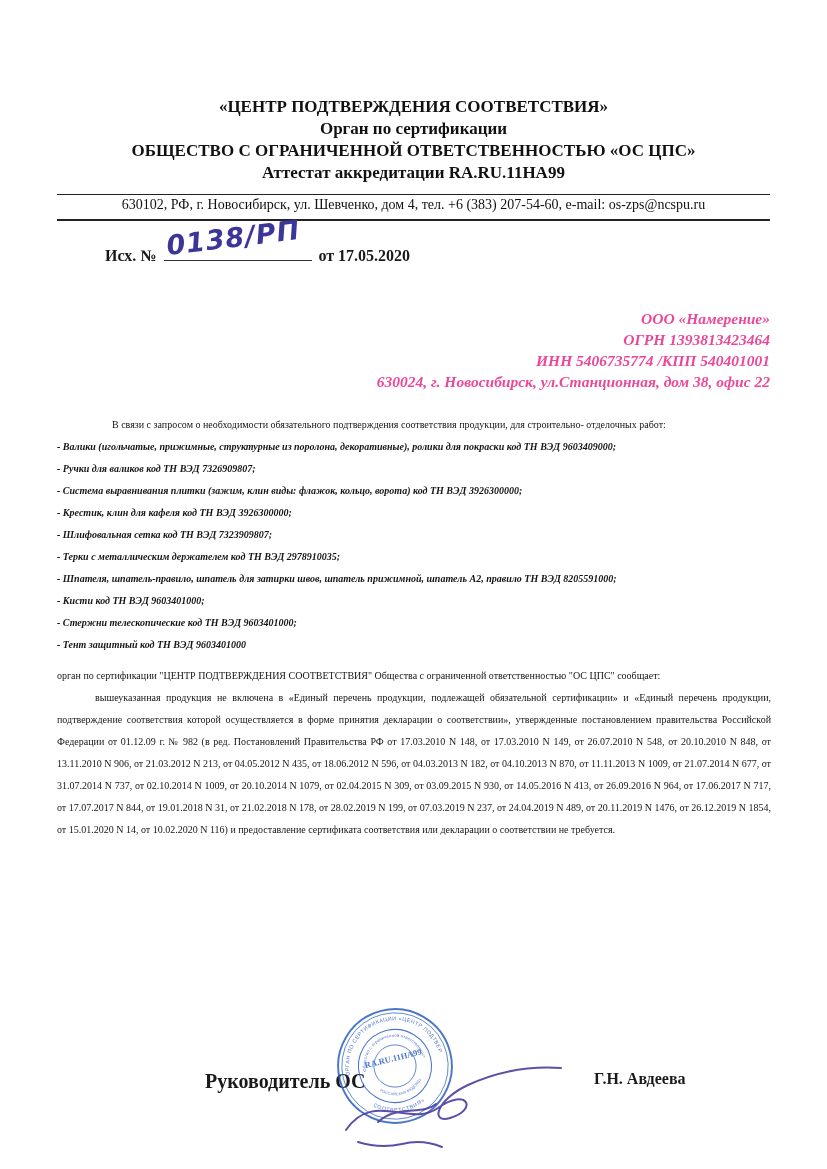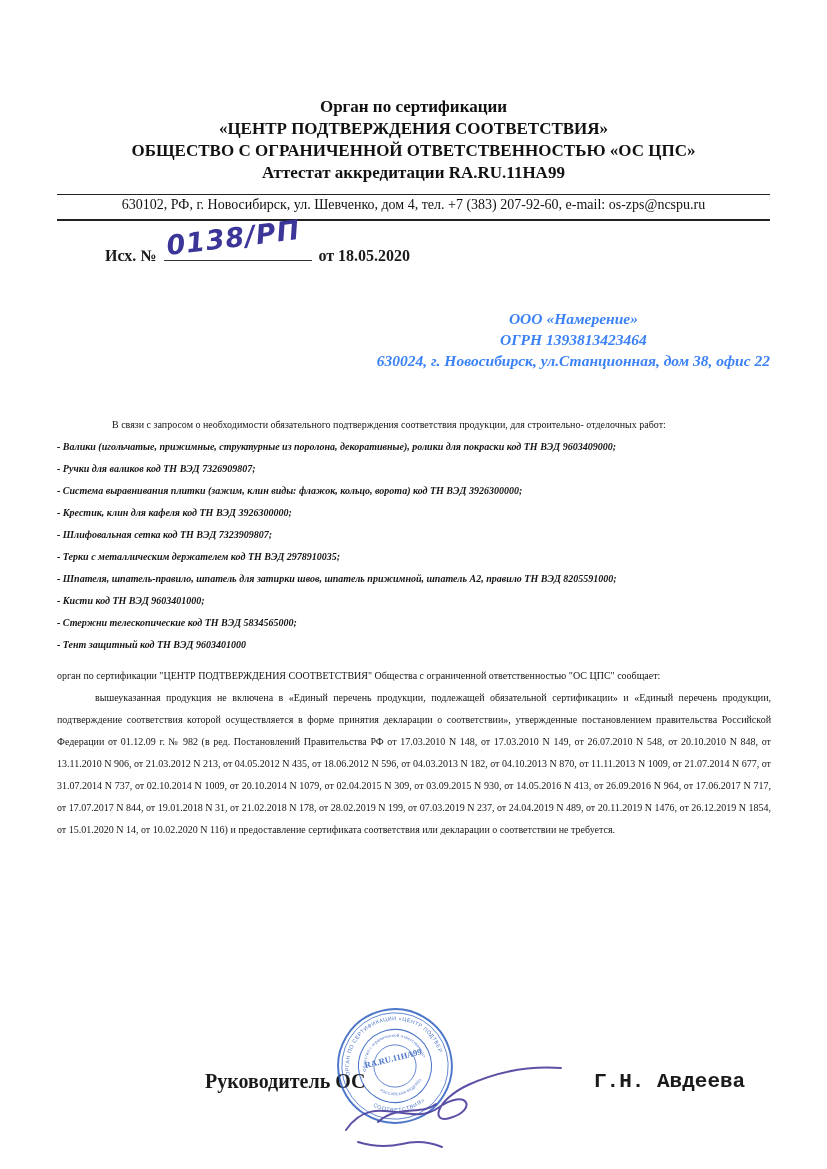--- a/index.html
+++ b/index.html
@@ -19,72 +19,73 @@
   .outgoing{top:246px;left:105px;font-size:16px;font-weight:bold;white-space:nowrap;}
   .blank-line{display:inline-block;width:148px;border-bottom:1.6px solid #333;
               position:relative;vertical-align:baseline;height:14px;margin:0 6px 0 8px;}
   .handwriting{
     position:absolute;left:2px;top:-24px;
     font-family:"DejaVu Sans",sans-serif;font-style:italic;font-weight:bold;
     font-size:27px;color:#3c3699;transform:rotate(-7deg);letter-spacing:1px;
     white-space:nowrap;
   }
   
-  .addressee{top:308px;right:57px;text-align:center;font-weight:bold;font-style:italic;
-             font-size:15.5px;line-height:21px;color:#3b82f6;}
+  .addressee{top:308px;right:57px;text-align:right;font-weight:bold;font-style:italic;
+             font-size:15.5px;line-height:21px;color:#ec4899;}
   
   .body-block{top:414px;left:57px;width:714px;font-size:10px;line-height:22px;color:#151515;}
   .body-block p{margin:0;text-align:justify;}
   .p-indent{text-indent:55px;}
   .product{font-weight:bold;font-style:italic;text-align:justify;}
   .statement-intro{margin-top:9px !important;}
   .statement{text-indent:38px;}
   
   .sig-title{top:1070px;left:205px;font-size:20px;font-weight:bold;}
-  .sig-name{top:1070px;left:594px;font-size:21px;font-weight:bold;font-family:Liberation Mono, monospace;}
+  .sig-name{top:1070px;left:594px;font-size:16px;font-weight:bold;}
   
   .stamp-svg{top:997px;left:316px;width:158px;height:138px;opacity:.85;pointer-events:none;}
   .autograph-svg{top:1030px;left:318px;width:255px;height:120px;pointer-events:none;}
 </style>
 </head>
 <body>
 
 <div class="abs header">
+  <div>«ЦЕНТР ПОДТВЕРЖДЕНИЯ СООТВЕТСТВИЯ»</div>
   <div>Орган по сертификации</div>
-  <div>«ЦЕНТР ПОДТВЕРЖДЕНИЯ СООТВЕТСТВИЯ»</div>
   <div>ОБЩЕСТВО С ОГРАНИЧЕННОЙ ОТВЕТСТВЕННОСТЬЮ «ОС ЦПС»</div>
   <div>Аттестат аккредитации RA.RU.11НА99</div>
 </div>
 
 <div class="abs rule" style="top:194px;"></div>
-<div class="abs address-line">630102, РФ, г. Новосибирск, ул. Шевченко, дом 4, тел. +7 (383) 207-92-60,  e-mail: os-zps@ncspu.ru</div>
+<div class="abs address-line">630102, РФ, г. Новосибирск, ул. Шевченко, дом 4, тел. +6 (383) 207-54-60,  e-mail: os-zps@ncspu.ru</div>
 <div class="abs rule thick" style="top:219px;"></div>
 
 <div class="abs outgoing">
-  <span>Исх. №</span><span class="blank-line"><span class="handwriting">0138/РП</span></span><span>от 18.05.2020</span>
+  <span>Исх. №</span><span class="blank-line"><span class="handwriting">0138/РП</span></span><span>от 17.05.2020</span>
 </div>
 
 <div class="abs addressee">
   <div>ООО «Намерение»</div>
   <div>ОГРН 1393813423464</div>
+  <div>ИНН 5406735774 /КПП 540401001</div>
   <div>630024, г. Новосибирск, ул.Станционная, дом 38, офис 22</div>
 </div>
 
 <div class="abs body-block">
   <p class="p-indent">В связи с запросом о необходимости обязательного подтверждения соответствия продукции, для строительно- отделочных работ:</p>
   <div>
     <div class="product">- Валики (игольчатые, прижимные, структурные из поролона, декоративные), ролики для покраски код ТН ВЭД 9603409000;</div>
     <div class="product">- Ручки для валиков код ТН ВЭД 7326909807;</div>
     <div class="product">- Система выравнивания плитки (зажим, клин виды: флажок, кольцо, ворота) код ТН ВЭД 3926300000;</div>
     <div class="product">- Крестик, клин для кафеля код ТН ВЭД 3926300000;</div>
     <div class="product">- Шлифовальная сетка код ТН ВЭД 7323909807;</div>
     <div class="product">- Терки с металлическим держателем код ТН ВЭД 2978910035;</div>
     <div class="product">- Шпателя, шпатель-правило, шпатель для затирки швов, шпатель прижимной, шпатель А2, правило ТН ВЭД 8205591000;</div>
     <div class="product">- Кисти код ТН ВЭД 9603401000;</div>
-    <div class="product">- Стержни телескопические код ТН ВЭД 5834565000;</div>
+    <div class="product">- Стержни телескопические код ТН ВЭД 9603401000;</div>
     <div class="product">- Тент защитный код ТН ВЭД 9603401000</div>
   </div>
   <p class="statement-intro">орган по сертификации "ЦЕНТР ПОДТВЕРЖДЕНИЯ СООТВЕТСТВИЯ" Общества с ограниченной ответственностью "ОС ЦПС" сообщает:</p>
   <p class="statement">вышеуказанная продукция не включена в «Единый перечень продукции, подлежащей обязательной сертификации» и «Единый перечень продукции, подтверждение соответствия которой осуществляется в форме принятия декларации о соответствии», утвержденные постановлением правительства Российской Федерации от 01.12.09 г. № 982 (в ред. Постановлений Правительства РФ от 17.03.2010 N 148, от 17.03.2010 N 149, от 26.07.2010 N 548, от 20.10.2010 N 848, от 13.11.2010 N 906, от 21.03.2012 N 213, от 04.05.2012 N 435, от 18.06.2012 N 596, от 04.03.2013 N 182, от 04.10.2013 N 870, от 11.11.2013 N 1009, от 21.07.2014 N 677, от 31.07.2014 N 737, от 02.10.2014 N 1009, от 20.10.2014 N 1079, от 02.04.2015 N 309, от 03.09.2015 N 930, от 14.05.2016 N 413, от 26.09.2016 N 964, от 17.06.2017 N 717, от 17.07.2017 N 844, от 19.01.2018 N 31, от 21.02.2018 N 178, от 28.02.2019 N 199, от 07.03.2019 N 237, от 24.04.2019 N 489, от 20.11.2019 N 1476, от 26.12.2019 N 1854, от 15.01.2020 N 14, от 10.02.2020 N 116) и предоставление сертификата соответствия или декларации о соответствии не требуется.</p>
 </div>
 
 <div class="abs sig-title">Руководитель ОС</div>
 <div class="abs sig-name">Г.Н. Авдеева</div>
 
 <svg class="abs stamp-svg" viewBox="-85 -85 170 170">

